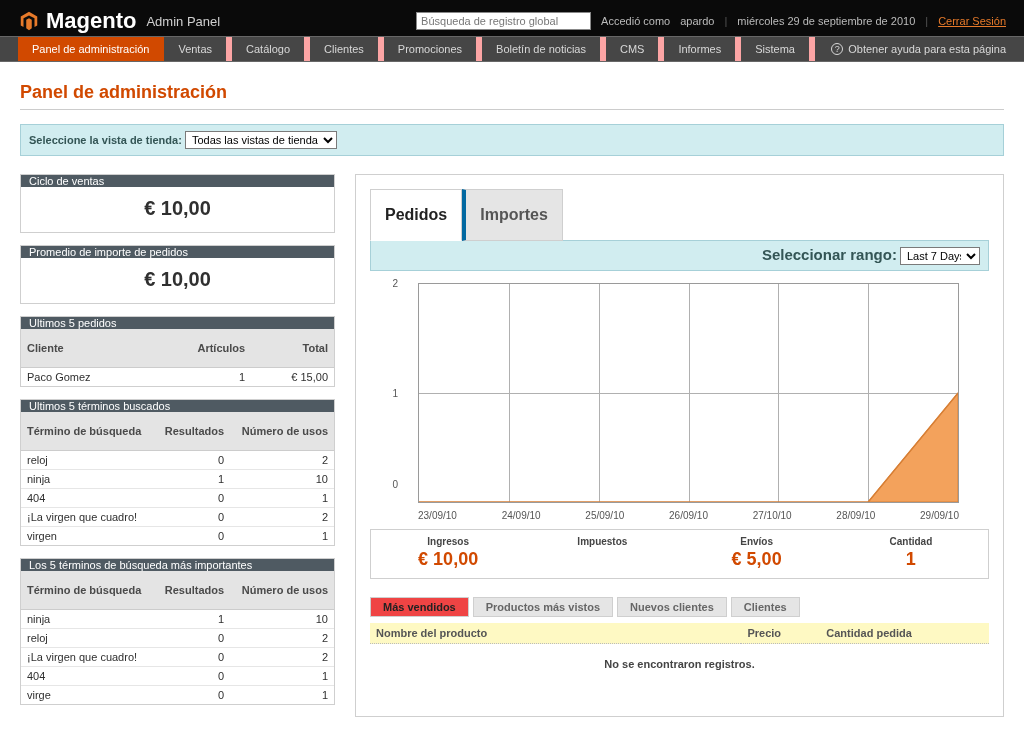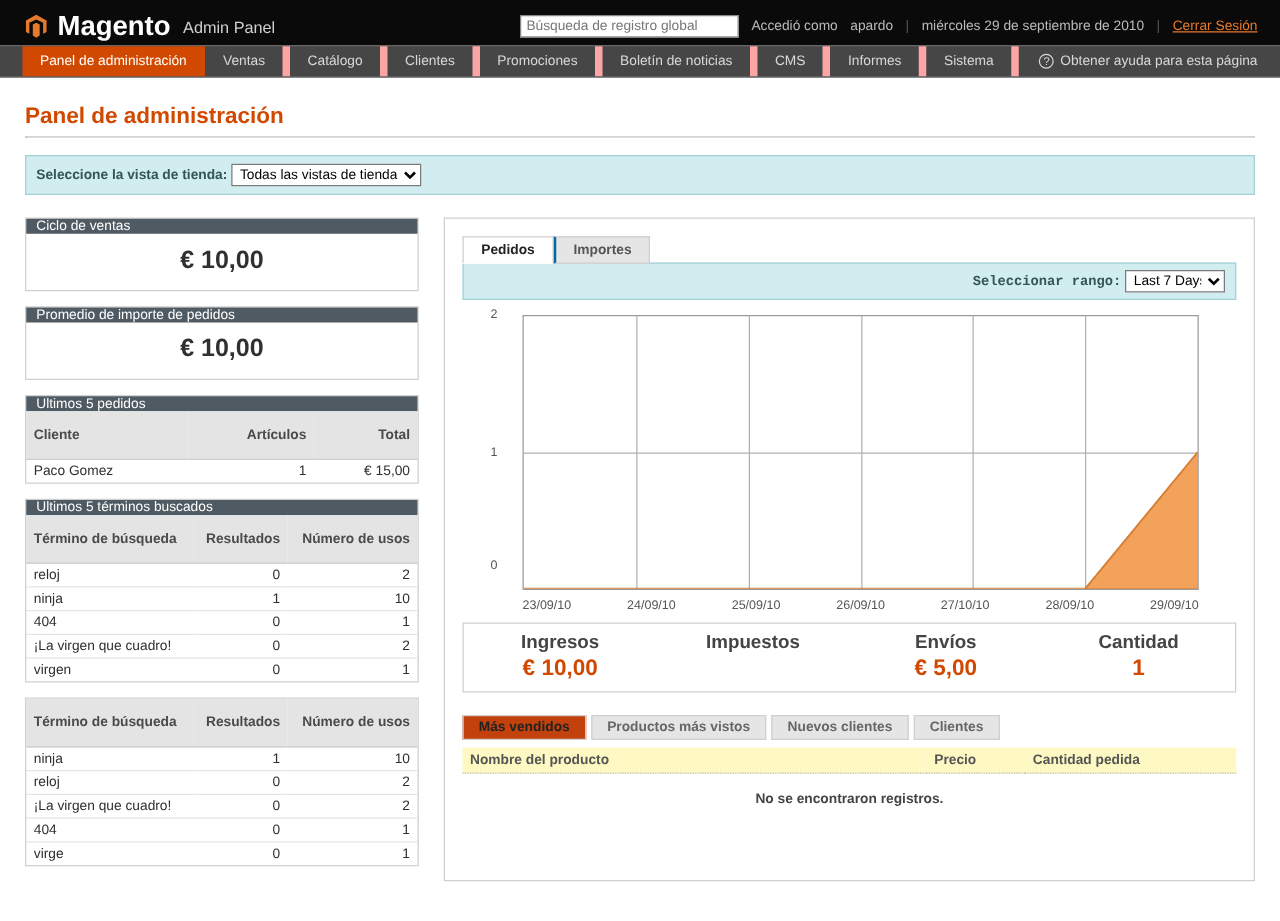--- a/index.html
+++ b/index.html
@@ -44,48 +44,48 @@
 .widget-body-big { text-align: center; padding: 10px 0 12px 0; font-size: 20px; font-weight: bold; color:#303030; }
 
 .tbl { width: 100%; border-collapse: collapse; font-size: 11px; }
 .tbl th { background: #e4e4e4; text-align: left; padding: 13px 6px; font-weight: bold; color: #4a4a4a; border-bottom: 1px solid #ccc;}
 .tbl th.num, .tbl td.num { text-align: right; }
 .tbl td { padding: 3px 6px; border-bottom: 1px solid #e6e6e6; color:#2f2f2f; }
 .tbl tr:last-child td { border-bottom: none; }
 
 
 .tabs { display: flex; margin-bottom: -1px; }
-.tab { border: 1px solid #cfcfcf; background: #e5e5e5; padding: 4px 14px; font-size: 11px; font-weight: bold; color: #555; margin-right: 0px; cursor: pointer; }
+.tab { border: 1px solid #cfcfcf; background: #e5e5e5; padding: 16px 14px; font-size: 16px; font-weight: bold; color: #555; margin-right: 0px; cursor: pointer; }
 .tab.active { background: #fff; border-bottom: 1px solid #fff; color: #222; }
 .tab + .tab { border-left: none; }
-.tab.active + .tab { border-left: 2px solid #0369a1; }
+.tab.active + .tab { border-left: 4px solid #0369a1; }
 
 .range-bar { background: #d1edf0; border: 1px solid #a6d0d8; padding: 5px 8px; text-align: right; margin-top: 0; }
-.range-bar label { color: #355; font-size: 11px; font-weight: bold; font-family: Liberation Mono, monospace; }
+.range-bar label { color: #355; font-size: 15px; font-weight: bold; }
 .range-select { border: 1px solid #7a7a7a; background: #fff; font-size: 11px; padding: 1px 2px; width: 80px; }
 
 
 .chart-area { position: relative; height: 240px; margin: 8px 30px 8px 30px; }
 .y-axis { position: absolute; left: -14px; top: 0; bottom: 12px; width: 14px; }
 .y-tick { position: absolute; right: 2px; font-size: 10px; color: #555; transform: translateY(-50%); }
 .grid { position: absolute; left: 18px; right: 0; top: 4px; bottom: 16px; border: 1px solid #9a9a9a; }
 .vline { position: absolute; top: 0; bottom: 0; width: 1px; background: #b0b0b0; }
 .hline { position: absolute; left: 0; right: 0; height: 1px; background: #b0b0b0; }
 .x-labels { position: absolute; left: 18px; right: 0; bottom: -2px; display: flex; justify-content: space-between; font-size: 10px; color:#555; }
 
 
 .stats-row { display: flex; border: 1px solid #cfcfcf; margin-top: 10px; }
 .stat { flex: 1; text-align: center; padding: 6px 4px 8px 4px; }
-.stat-label { font-weight: bold; color: #444; font-size: 15px; }
+.stat-label { font-weight: bold; color: #444; font-size: 10px; }
 .stat-value { color: #d14900; font-size: 18px; font-weight: bold; margin-top: 2px; }
 
 
 .bottom-tabs { display: flex; margin-top: 18px; gap: 4px; }
 .btab { border: 1px solid #cfcfcf; background: #e5e5e5; padding: 3px 12px; font-size: 11px; font-weight: bold; color: #666; cursor: pointer; }
-.btab.active { background: #c2410c; color:#222; }
+.btab.active { background: #ef4444; color:#222; }
 .btable { width: 100%; border-collapse: collapse; margin-top: 6px; }
 .btable th { text-align: left; font-weight: bold; padding: 4px 6px; font-size: 11px; border-bottom: 1px dotted #bbb; background: #fef9c3; color:#555; }
 .btable td.norec { text-align: center; padding: 14px 0; color: #444; font-weight: bold; }
 </style>
 </head>
 <body>
 
 <div class="wrapper">
 
   <div class="header">
@@ -198,20 +198,21 @@
             <tr>
                   <td>virgen</td>
                   <td class="num">0</td>
                   <td class="num">1</td>
                 </tr>
           </tbody>
             </table>
         </div>
 
         <div class="widget">
+          <div class="widget-head">Los 5 términos de búsqueda más importantes</div>
           <table class="tbl">
             <tbody>
                 <tr>
               <th>Término de búsqueda</th>
               <th class="num">Resultados</th>
               <th class="num">Número de usos</th>
             </tr>
             <tr>
                   <td>ninja</td>
                   <td class="num">1</td>

